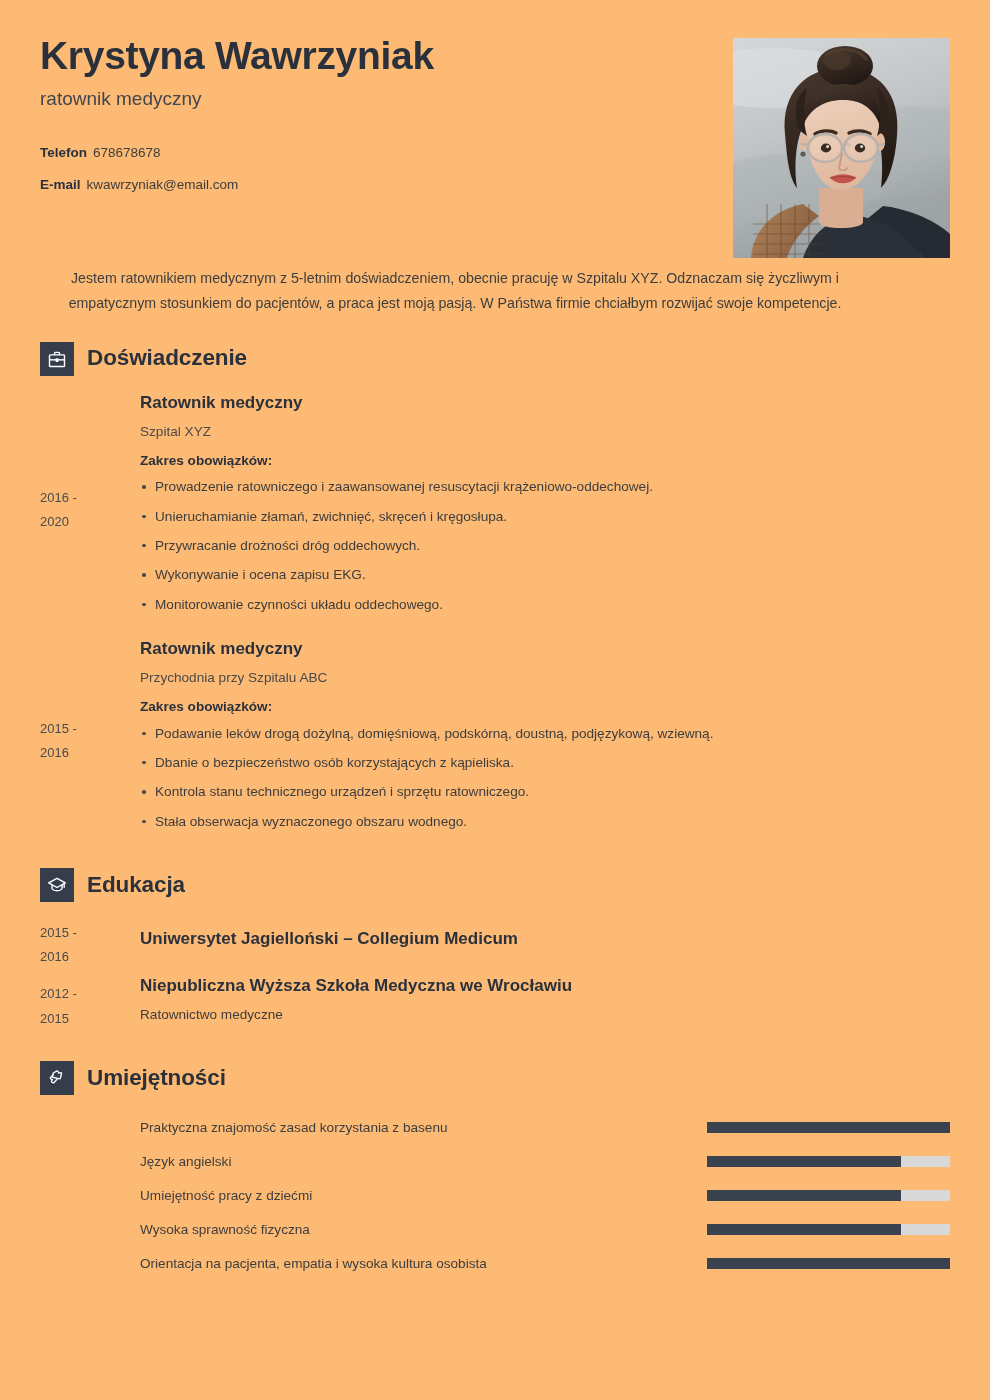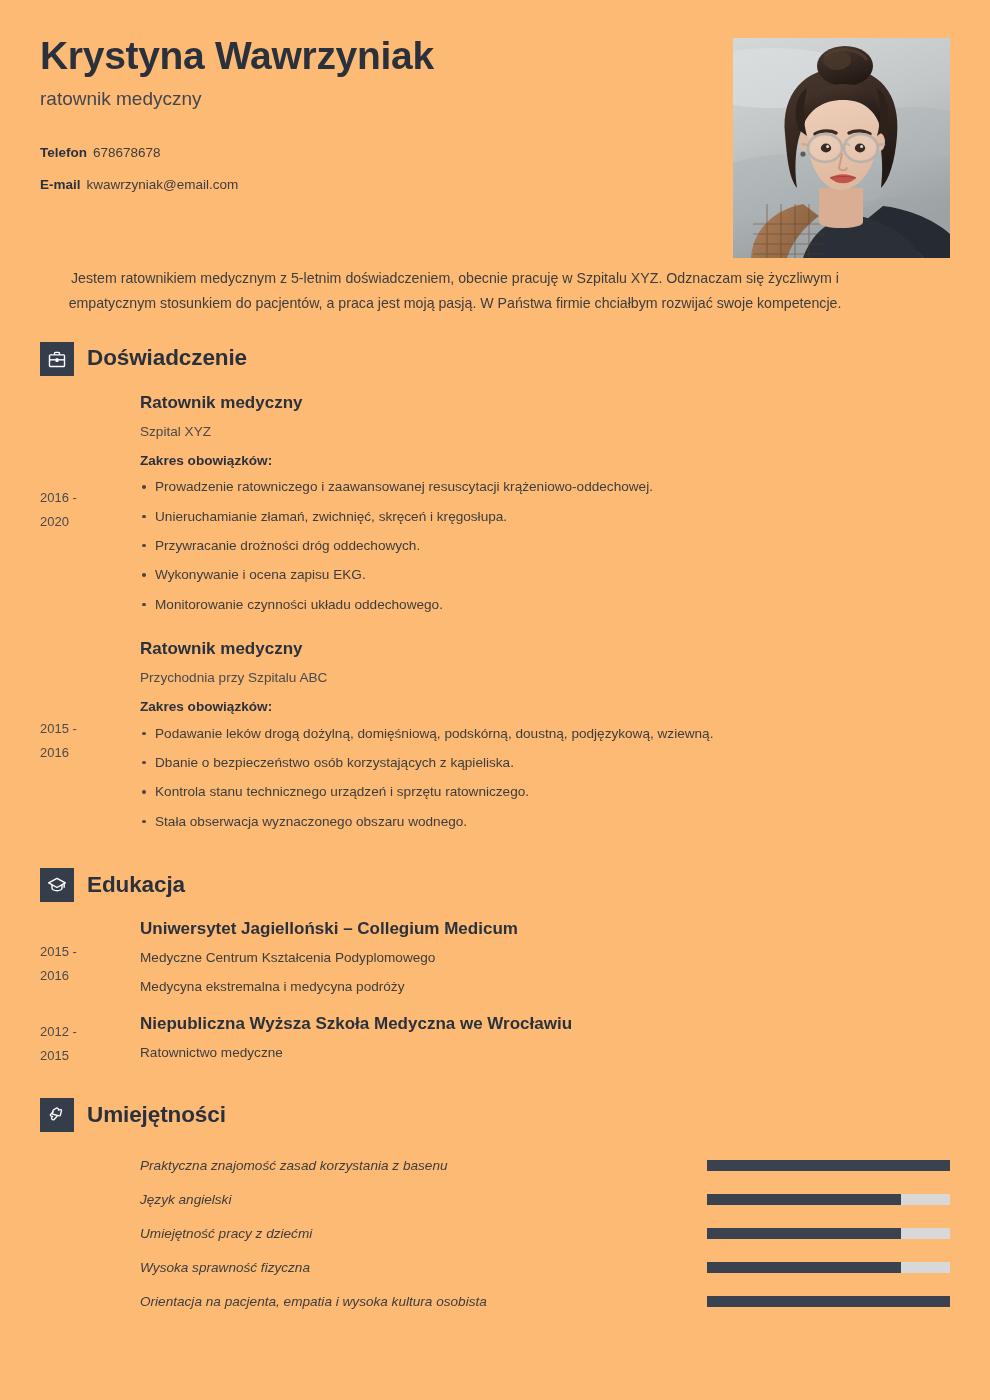--- a/index.html
+++ b/index.html
@@ -190,21 +190,20 @@
   .edu-line {
     font-size: 13.6px;
     color: #3d3d3d;
     line-height: 1.3;
     margin-bottom: 11px;
   }
 
   
   .skills-wrap {
     margin-top: 4px;
-    font-style: italic;
   }
   .skill-row {
     display: flex;
     align-items: center;
     height: 34px;
     padding-left: 100px;
     box-sizing: border-box;
   }
   .skill-label {
     flex: 0 0 567px;
@@ -398,24 +397,20 @@
       <div class="section-title">Edukacja</div>
     </div>
 
     <div class="entry education">
       <div class="entry-dates">
         <span>2015 -</span>
         <span>2016</span>
       </div>
       <div class="entry-body">
         <div class="entry-role">Uniwersytet Jagielloński – Collegium Medicum</div>
-        <div class="edu-lines">
-          <div class="edu-line">Medyczne Centrum Kształcenia Podyplomowego</div>
-          <div class="edu-line">Medycyna ekstremalna i medycyna podróży</div>
-        </div>
       </div>
     </div>
 
     <div class="entry education">
       <div class="entry-dates">
         <span>2012 -</span>
         <span>2015</span>
       </div>
       <div class="entry-body">
         <div class="entry-role">Niepubliczna Wyższa Szkoła Medyczna we Wrocławiu</div>

